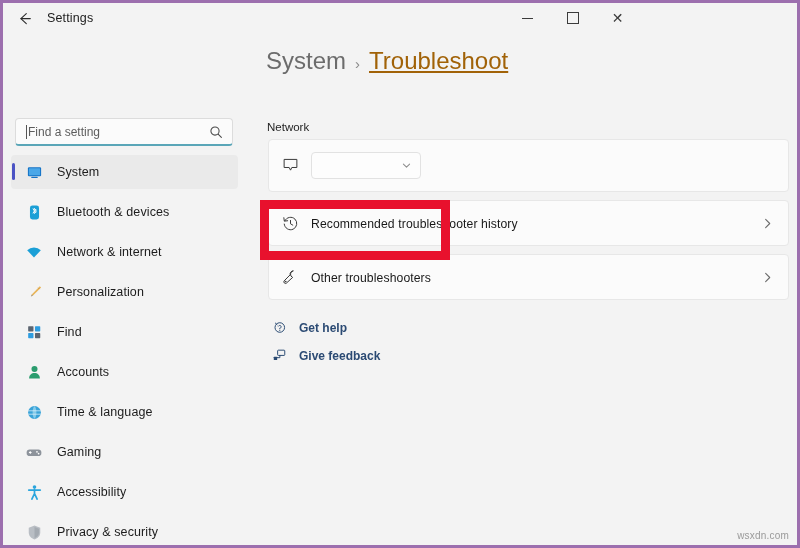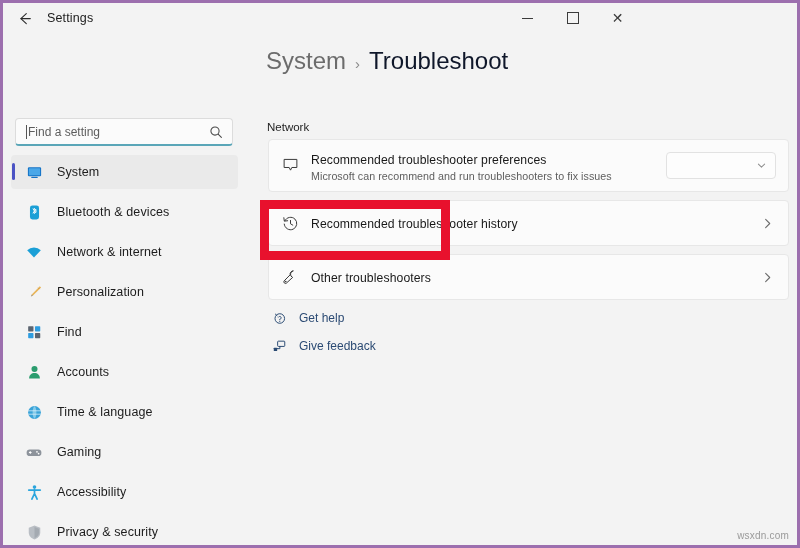--- a/index.html
+++ b/index.html
@@ -150,21 +150,22 @@
     color: #6c6c6c;
     cursor: pointer;
   }
   #crumb-sep {
     font-size: 15px;
     color: #8a8a8a;
     margin: 0 9px;
   }
   #crumb-current {
     font-size: 24px;
-    color: #0f172a;
+    color: #a16207;
+    text-decoration: underline;
   }
 
   #section-label {
     position: absolute;
     left: 21px; top: 88px;
     font-size: 11.5px;
     color: #252525;
   }
 
   #cards {
@@ -231,25 +232,26 @@
     color: #8d8d8d;
   }
 
   
   #footer-links {
     position: absolute;
     left: 22px; top: 278px;
   }
   .flink {
     display: flex;
-    align-items: flex-start;
+    align-items: flex-end;
     height: 24px;
     margin-bottom: 4px;
     cursor: pointer;
     width: 150px;
+    font-weight: bold;
   }
   .flink-icon {
     width: 22px;
     display: flex; align-items: center; justify-content: center;
     color: #2a4a72;
   }
   .flink-label {
     margin-left: 9px;
     font-size: 12px;
     color: #2b4a73;
@@ -440,24 +442,20 @@
     <div id="section-label">Network</div>
 
     <div id="cards">
 
       <div class="card card-tall">
         <span class="card-icon">
           <svg width="19" height="19" viewBox="0 0 20 20" fill="none">
             <path d="M3.3 3.6 H16.7 V12.1 H11.4 L10 14.9 L8.6 12.1 H3.3 Z" stroke="#3a3a3a" stroke-width="1.05" fill="none" stroke-linejoin="round"></path>
           </svg>
         </span>
-        <span class="card-text">
-          <span class="card-title">Recommended troubleshooter preferences</span>
-          <span class="card-sub" style="display:block">Microsoft can recommend and run troubleshooters to fix issues</span>
-        </span>
         <span class="card-dropdown">
           <span class="dropdown-value"></span>
           <span class="dropdown-chevron">
             <svg width="11" height="11" viewBox="0 0 12 12" fill="none">
               <path d="M2.6 4.4 L6 7.8 L9.4 4.4" stroke="#8d8d8d" stroke-width="1.1" stroke-linecap="round" stroke-linejoin="round"></path>
             </svg>
           </span>
         </span>
       </div>
 

